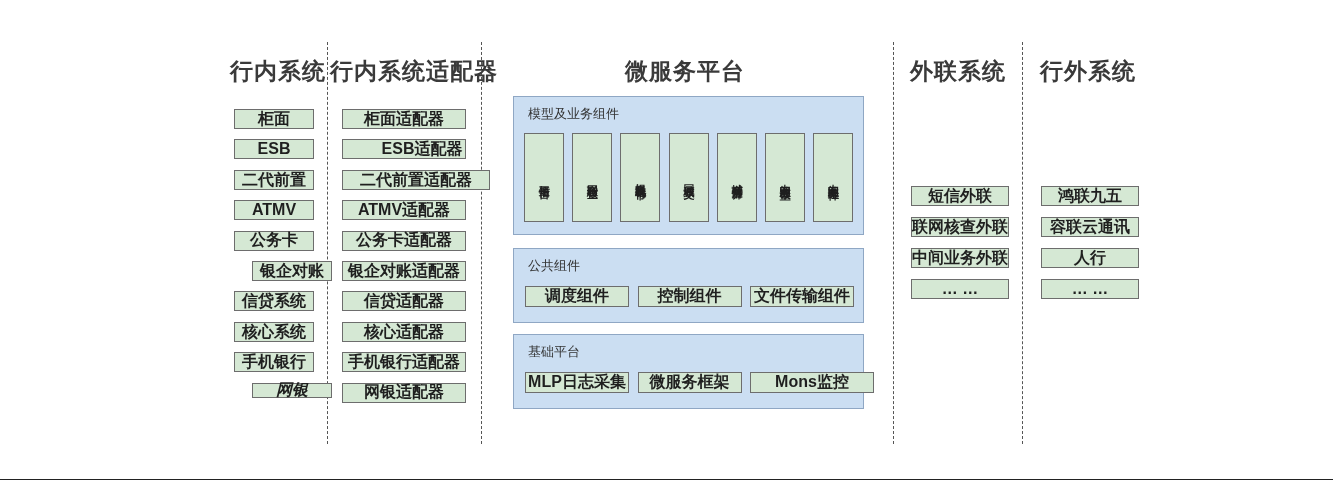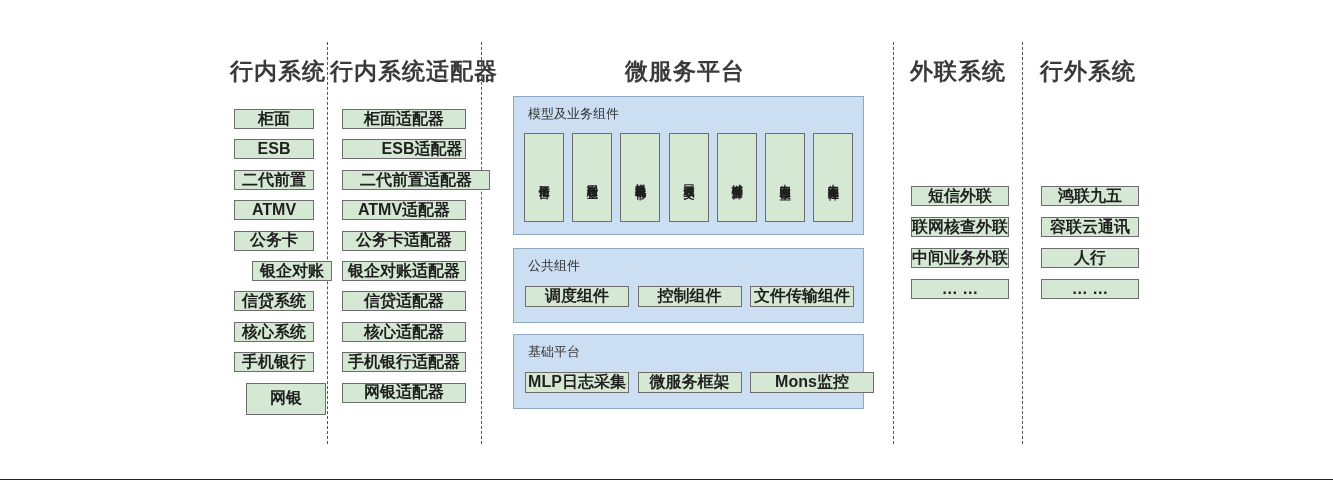--- a/index.html
+++ b/index.html
@@ -104,21 +104,21 @@
       <div class="col-title" style="left: 228px; top: 56px; width: 100px;">行内系统</div>
       <div class="node" style="left: 234px; top: 109px; width: 80px; height: 20px;">柜面</div>
       <div class="node" style="left: 234px; top: 139.4px; width: 80px; height: 20px;">ESB</div>
       <div class="node" style="left: 234px; top: 169.8px; width: 80px; height: 20px;">二代前置</div>
       <div class="node" style="left: 234px; top: 200.2px; width: 80px; height: 20px;">ATMV</div>
       <div class="node" style="left: 234px; top: 230.6px; width: 80px; height: 20px;">公务卡</div>
       <div class="node" style="left: 252px; top: 261px; width: 80px; height: 20px;">银企对账</div>
       <div class="node" style="left: 234px; top: 291.4px; width: 80px; height: 20px;">信贷系统</div>
       <div class="node" style="left: 234px; top: 321.8px; width: 80px; height: 20px;">核心系统</div>
       <div class="node" style="left: 234px; top: 352.2px; width: 80px; height: 20px;">手机银行</div>
-      <div class="node" style="left: 246px; top: 382.6px; width: 80px; height: 32px;">网银</div>
+      <div class="node" style="left: 252px; top: 382.6px; width: 80px; height: 15px; font-style: italic;">网银</div>
       <div class="col-title" style="left: 330px; top: 56px; width: 148px;">行内系统适配器</div>
       <div class="node" style="left: 342px; top: 109px; width: 124px; height: 20px; text-align: center;">柜面适配器</div>
       <div class="node" style="left: 342px; top: 139.4px; width: 124px; height: 20px; padding-left: 36px;">ESB适配器</div>
       <div class="node" style="left: 342px; top: 169.8px; width: 148px; height: 20px;">二代前置适配器</div>
       <div class="node" style="left: 342px; top: 200.2px; width: 124px; height: 20px;">ATMV适配器</div>
       <div class="node" style="left: 342px; top: 230.6px; width: 124px; height: 20px;">公务卡适配器</div>
       <div class="node" style="left: 342px; top: 261px; width: 124px; height: 20px;">银企对账适配器</div>
       <div class="node" style="left: 342px; top: 291.4px; width: 124px; height: 20px;">信贷适配器</div>
       <div class="node" style="left: 342px; top: 321.8px; width: 124px; height: 20px;">核心适配器</div>
       <div class="node" style="left: 342px; top: 352.2px; width: 124px; height: 20px;">手机银行适配器</div>

